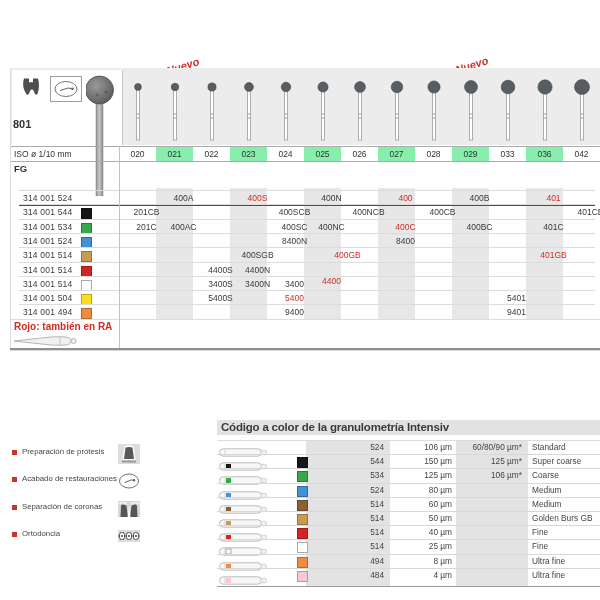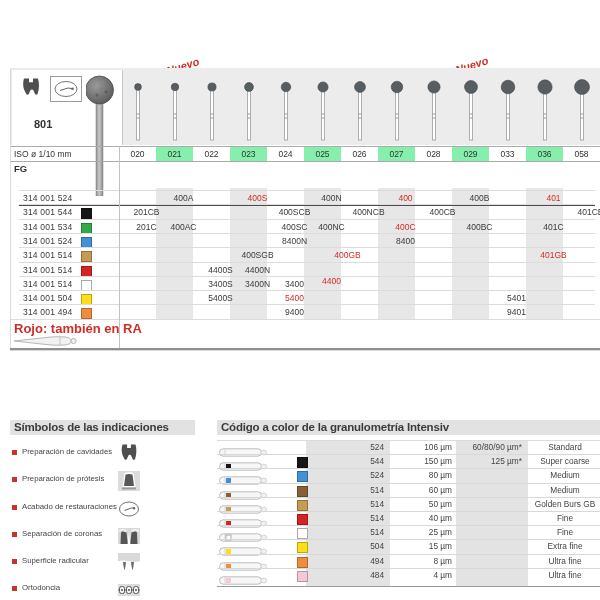--- a/index.html
+++ b/index.html
@@ -18,21 +18,21 @@
   .size-cell{position:absolute;top:0;height:14px;line-height:14px;text-align:center;font-size:8.5px;color:#333;}
   .size-cell.shaded{background:#86efac;}
   .fg-label{left:14px;top:163px;font-size:9.5px;font-weight:bold;color:#333;}
   .col-band{position:absolute;top:188px;height:131px;background:#e7e7e7;}
   .trow{position:absolute;left:19px;width:576px;height:14.3px;border-top:1px solid #dcdcdc;}
   .trow.first-row{border-bottom:1px solid #4d4d4d;}
   .ref{position:absolute;left:4px;top:0;font-size:8.5px;line-height:14.3px;color:#3a3a3a;letter-spacing:.2px;}
   .chip{position:absolute;left:62px;top:3px;width:9px;height:9px;border:1px solid rgba(0,0,0,.25);}
   .pcell{position:absolute;top:0;height:14.3px;line-height:14.3px;text-align:center;font-size:8.5px;color:#3a3a3a;}
   .pcell.red{color:#cf2e26;}
-  .note{left:14px;top:321px;font-size:13px;font-weight:bold;color:#cf2e26;}
+  .note{left:14px;top:321px;font-size:10px;font-weight:bold;color:#cf2e26;}
   .bottom-line{left:10px;top:348px;width:590px;height:2px;background:#8f8f8f;}
   .bottom-shadow{left:10px;top:350px;width:590px;height:1px;background:#d9d9d9;}
   .line319{left:10px;top:319px;width:590px;height:1px;background:#dcdcdc;}
   
   .panel-title{height:15px;line-height:15px;background:#e2e2e2;font-weight:bold;font-size:11.5px;
                color:#3b3b3b;padding-left:4px;letter-spacing:-.2px;white-space:nowrap;}
   .sym-items{left:10px;top:443px;width:200px;}
   .sym-item{position:relative;height:27.3px;}
   .bullet{position:absolute;left:2px;top:7px;width:5px;height:5px;background:#c5352c;}
   .sym-label{position:absolute;left:12px;top:4px;font-size:7.8px;color:#444;}
@@ -40,21 +40,21 @@
   .gran-table{left:217px;top:440px;width:383px;height:145.2px;border-top:1px solid #dcdcdc;border-bottom:1px solid #9a9a9a;}
   .gran-band{position:absolute;top:0;height:145.2px;background:#e3e3e3;}
   .gr-row{position:relative;height:13.2px;border-top:1px solid #d8d8d8;}
   .gr-row:first-child{border-top:none;}
   .gr-cell{position:absolute;top:0;height:13.2px;line-height:13.2px;font-size:8.3px;color:#444;}
   .gr-icon{left:2px;top:2px;width:48px;height:9px;position:absolute;}
   .gr-chip{position:absolute;left:80px;top:2px;width:9px;height:9px;border:1px solid rgba(0,0,0,.25);}
   .gr-code{left:89px;width:78px;text-align:right;}
   .gr-grain{left:171px;width:64px;text-align:right;}
   .gr-alt{left:239px;width:66px;text-align:right;}
-  .gr-name{left:315px;width:66px;text-align:center;}
+  .gr-name{left:315px;width:66px;text-align:left;}
 </style>
 </head>
 <body>
 
 <div class="page">
 
   <div class="abs nuevo" style="left:166px;top:60px;">Nuevo</div>
   <div class="abs nuevo" style="left:455px;top:59px;">Nuevo</div>
 
   <div class="abs bur-band"></div>
@@ -64,21 +64,21 @@
           <path d="M5 1.5 h5 v3.8 h4 V1.5 h5 c1.4 5 1.3 9.5 -.3 15 -.4 1.5 -2.2 1.6 -2.8 .2 l-1.4 -3.2 c-.6 -1.5 -2.6 -1.5 -3.2 0 l-1.4 3.2 c-.6 1.4 -2.4 1.3 -2.8 -.2 C3.7 11 3.6 6.5 5 1.5 Z" fill="#4f4f4f"></path>
         </svg>
     </span>
     <span class="abs" style="left:38px;top:6px;width:30px;height:24px;border:1px solid #9c9c9c;background:#fff;">
       <svg width="30" height="24" viewBox="0 0 30 24">
           <ellipse cx="15" cy="12" rx="11" ry="7.5" fill="none" stroke="#777" stroke-width="1"></ellipse>
           <path d="M9 13.5 l8 -2.5 4 .6" fill="none" stroke="#666" stroke-width="1"></path>
           <circle cx="21.5" cy="11.8" r="1.3" fill="#666"></circle>
         </svg>
     </span>
-    <span class="abs product-code" style="left:22px;top:48px;">801</span>
+    <span class="abs product-code" style="left:1px;top:48px;">801</span>
   </div>
 
   <span class="abs" style="left:86px;top:74px;">
     <svg width="28" height="122" viewBox="0 0 28 122">
       <defs>
           <radialGradient id="bh" cx="38%" cy="35%" r="75%">
             <stop offset="0%" stop-color="#9a9a9a"></stop>
             <stop offset="70%" stop-color="#6a6a6a"></stop>
             <stop offset="100%" stop-color="#565656"></stop>
           </radialGradient>
@@ -186,21 +186,21 @@
         <span class="size-cell" style="left: 183px; width: 37px;">022</span>
         <span class="size-cell shaded" style="left: 220px; width: 37px;">023</span>
         <span class="size-cell" style="left: 257px; width: 37px;">024</span>
         <span class="size-cell shaded" style="left: 294px; width: 37px;">025</span>
         <span class="size-cell" style="left: 331px; width: 37px;">026</span>
         <span class="size-cell shaded" style="left: 368px; width: 37px;">027</span>
         <span class="size-cell" style="left: 405px; width: 37px;">028</span>
         <span class="size-cell shaded" style="left: 442px; width: 37px;">029</span>
         <span class="size-cell" style="left: 479px; width: 37px;">033</span>
         <span class="size-cell shaded" style="left: 516px; width: 37px;">036</span>
-        <span class="size-cell" style="left: 553px; width: 37px;">058</span>
+        <span class="size-cell" style="left: 553px; width: 37px;">042</span>
       </div>
     </div>
   <span class="abs iso-label">ISO ø 1/10 mm</span>
   <span class="abs fg-label">FG</span>
 
   <div id="col-bands">
       <div class="abs col-band" style="left: 156px; width: 37px;"></div>
       <div class="abs col-band" style="left: 230px; width: 37px;"></div>
       <div class="abs col-band" style="left: 304px; width: 37px;"></div>
       <div class="abs col-band" style="left: 378px; width: 37px;"></div>
@@ -286,29 +286,21 @@
   <span class="abs" style="left:13px;top:334px;">
     <svg width="66" height="14" viewBox="0 0 66 14">
       <path d="M1 7 L36 3.2 Q42 2.6 47 2.8 L52 3 Q58 3.4 58 7 Q58 10.6 52 11 L47 11.2 Q42 11.4 36 10.8 Z" fill="#f1f1f1" stroke="#b5b5b5" stroke-width="1"></path>
       <path d="M47 3 V11" stroke="#c4c4c4" stroke-width="1"></path>
       <circle cx="60.5" cy="7" r="2.6" fill="#ededed" stroke="#b5b5b5"></circle>
     </svg>
   </span>
   <div class="abs bottom-line"></div>
   <div class="abs bottom-shadow"></div>
 
-  <div class="abs panel-title" style="left:10px;top:420px;width:181px;">Símbolos de las indicaciones</div>
   <div class="abs sym-items" id="sym-items">
-      <div class="sym-item">
-        <span class="bullet"></span>
-        <span class="sym-label">Preparación de cavidades</span>
-        <span class="sym-icon"><svg width="22" height="22" viewBox="0 0 22 22">
-            <path d="M4.5 1.5 h4.6 v3.6 h3.8 V1.5 h4.6 c1.3 4.8 1.2 9 -.3 14.2 -.4 1.4 -2 1.5 -2.6 .2 l-1.3 -3 c-.6 -1.4 -2.5 -1.4 -3.1 0 l-1.3 3 c-.6 1.3 -2.2 1.2 -2.6 -.2 C3.3 10.5 3.2 6.3 4.5 1.5 Z" fill="#4f4f4f"></path>
-          </svg></span>
-      </div>
       <div class="sym-item">
         <span class="bullet"></span>
         <span class="sym-label">Preparación de prótesis</span>
         <span class="sym-icon"><svg width="22" height="22" viewBox="0 0 22 22">
             <rect x="0" y="1" width="22" height="20" fill="#dcdcdc"></rect>
             <path d="M6.5 3 Q11 1.5 15.5 3 L17.5 17 H4.5 Z" fill="#fff"></path>
             <path d="M7.5 4.5 Q11 3.4 14.5 4.5 L16 16 H6 Z" fill="#585858"></path>
             <rect x="4" y="17.5" width="14" height="2" fill="#9a9a9a"></rect>
           </svg></span>
       </div>
@@ -323,30 +315,20 @@
       </div>
       <div class="sym-item">
         <span class="bullet"></span>
         <span class="sym-label">Separación de coronas</span>
         <span class="sym-icon"><svg width="22" height="22" viewBox="0 0 22 22">
             <rect x="0" y="3" width="22" height="16" fill="#d9d9d9"></rect>
             <path d="M2.5 19 L3 8 Q3.2 6 5 6.5 L8.5 7.5 L9.8 19 Z" fill="#565656"></path>
             <path d="M19.5 19 L19 8 Q18.8 6 17 6.5 L13.5 7.5 L12.2 19 Z" fill="#565656"></path>
             <path d="M9.8 19 L11 7 L12.2 19 Z" fill="#fff"></path>
             <path d="M1 6 Q5 3.5 8.5 6 M13.5 6 Q17 3.5 21 6" fill="none" stroke="#fff" stroke-width="1.2"></path>
-          </svg></span>
-      </div>
-      <div class="sym-item">
-        <span class="bullet"></span>
-        <span class="sym-label">Superficie radicular</span>
-        <span class="sym-icon"><svg width="22" height="22" viewBox="0 0 22 22">
-            <rect x="0" y="1" width="22" height="9" fill="#d9d9d9"></rect>
-            <path d="M0 10 Q5 8.5 11 10 T22 10" fill="none" stroke="#fff" stroke-width="1.4"></path>
-            <path d="M5 10 q.8 8 1.8 8 q.8 -4 1.2 -8 Z" fill="#6a6a6a"></path>
-            <path d="M13 10 q.8 8 1.8 8 q.8 -4 1.2 -8 Z" fill="#6a6a6a"></path>
           </svg></span>
       </div>
       <div class="sym-item">
         <span class="bullet"></span>
         <span class="sym-label">Ortodoncia</span>
         <span class="sym-icon"><svg width="22" height="22" viewBox="0 0 22 22">
             <rect x="0" y="5" width="22" height="12" fill="#dcdcdc"></rect>
             <line x1="0" y1="11" x2="22" y2="11" stroke="#777" stroke-width="1.2"></line>
             <g fill="#f4f4f4" stroke="#555">
               <rect x="1.5" y="7.5" width="5" height="7" rx="2"></rect>
@@ -387,20 +369,33 @@
           <span class="gr-cell gr-code">544</span>
           <span class="gr-cell gr-grain">150 µm</span>
           <span class="gr-cell gr-alt">125 µm*</span>
           <span class="gr-cell gr-name">Super coarse</span>
         </div>
         <div class="gr-row">
           <span class="gr-icon"><svg width="48" height="9" viewBox="0 0 48 9">
      <rect x="0.5" y="0.8" width="42" height="7.4" rx="3.7" fill="#f7f7f7" stroke="#bdbdbd"></rect>
      <rect x="42" y="2.2" width="5.5" height="4.6" rx="2" fill="#f0f0f0" stroke="#c6c6c6" stroke-width=".7"></rect>
      <line x1="6" y1="1" x2="6" y2="8" stroke="#d6d6d6"></line>
+              <rect x="7" y="2" width="5" height="5" fill="#35a948" stroke="#999" stroke-width="0"></rect>
+            </svg></span>
+          <span class="gr-chip" style="background: rgb(53, 169, 72);"></span>
+          <span class="gr-cell gr-code">534</span>
+          <span class="gr-cell gr-grain">125 µm</span>
+          <span class="gr-cell gr-alt">106 µm*</span>
+          <span class="gr-cell gr-name">Coarse</span>
+        </div>
+        <div class="gr-row">
+          <span class="gr-icon"><svg width="48" height="9" viewBox="0 0 48 9">
+     <rect x="0.5" y="0.8" width="42" height="7.4" rx="3.7" fill="#f7f7f7" stroke="#bdbdbd"></rect>
+     <rect x="42" y="2.2" width="5.5" height="4.6" rx="2" fill="#f0f0f0" stroke="#c6c6c6" stroke-width=".7"></rect>
+     <line x1="6" y1="1" x2="6" y2="8" stroke="#d6d6d6"></line>
               <rect x="7" y="2" width="5" height="5" fill="#4290d5" stroke="#999" stroke-width="0"></rect>
             </svg></span>
           <span class="gr-chip" style="background: rgb(66, 144, 213);"></span>
           <span class="gr-cell gr-code">524</span>
           <span class="gr-cell gr-grain">80 µm</span>
           <span class="gr-cell gr-alt"></span>
           <span class="gr-cell gr-name">Medium</span>
         </div>
         <div class="gr-row">
           <span class="gr-icon"><svg width="48" height="9" viewBox="0 0 48 9">
@@ -452,33 +447,20 @@
           <span class="gr-cell gr-code">514</span>
           <span class="gr-cell gr-grain">25 µm</span>
           <span class="gr-cell gr-alt"></span>
           <span class="gr-cell gr-name">Fine</span>
         </div>
         <div class="gr-row">
           <span class="gr-icon"><svg width="48" height="9" viewBox="0 0 48 9">
      <rect x="0.5" y="0.8" width="42" height="7.4" rx="3.7" fill="#f7f7f7" stroke="#bdbdbd"></rect>
      <rect x="42" y="2.2" width="5.5" height="4.6" rx="2" fill="#f0f0f0" stroke="#c6c6c6" stroke-width=".7"></rect>
      <line x1="6" y1="1" x2="6" y2="8" stroke="#d6d6d6"></line>
-              <rect x="7" y="2" width="5" height="5" fill="#fede18" stroke="#999" stroke-width="0"></rect>
-            </svg></span>
-          <span class="gr-chip" style="background: rgb(254, 222, 24);"></span>
-          <span class="gr-cell gr-code">504</span>
-          <span class="gr-cell gr-grain">15 µm</span>
-          <span class="gr-cell gr-alt"></span>
-          <span class="gr-cell gr-name">Extra fine</span>
-        </div>
-        <div class="gr-row">
-          <span class="gr-icon"><svg width="48" height="9" viewBox="0 0 48 9">
-     <rect x="0.5" y="0.8" width="42" height="7.4" rx="3.7" fill="#f7f7f7" stroke="#bdbdbd"></rect>
-     <rect x="42" y="2.2" width="5.5" height="4.6" rx="2" fill="#f0f0f0" stroke="#c6c6c6" stroke-width=".7"></rect>
-     <line x1="6" y1="1" x2="6" y2="8" stroke="#d6d6d6"></line>
               <rect x="7" y="2" width="5" height="5" fill="#ee8c40" stroke="#999" stroke-width="0"></rect>
             </svg></span>
           <span class="gr-chip" style="background: rgb(238, 140, 64);"></span>
           <span class="gr-cell gr-code">494</span>
           <span class="gr-cell gr-grain">8 µm</span>
           <span class="gr-cell gr-alt"></span>
           <span class="gr-cell gr-name">Ultra fine</span>
         </div>
         <div class="gr-row">
           <span class="gr-icon"><svg width="48" height="9" viewBox="0 0 48 9">

